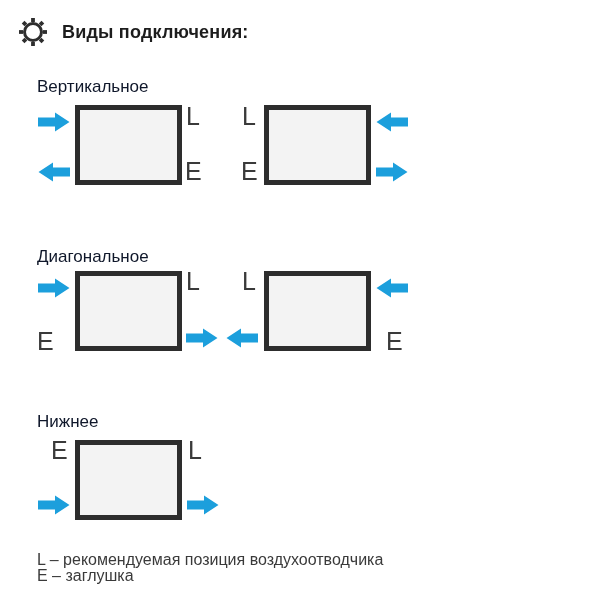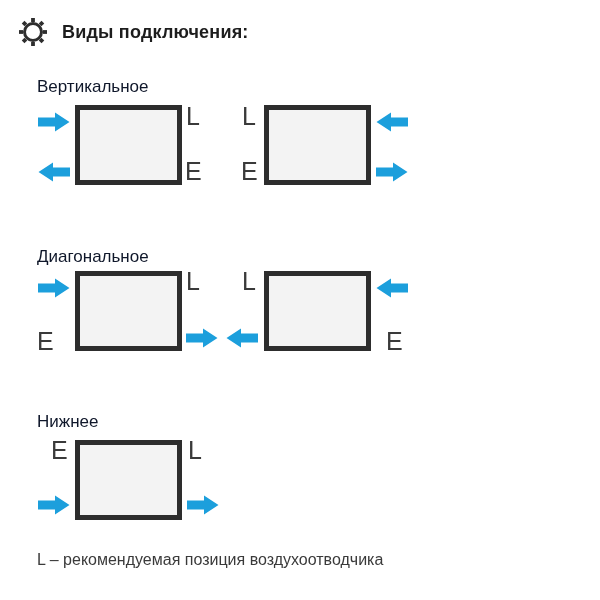--- a/index.html
+++ b/index.html
@@ -109,15 +109,16 @@
   <div class="letter" style="left:188px;top:438px">L</div>
   <svg class="arrow" style="left:38px;top:495px" width="32" height="20" viewBox="0 0 32 20">
     <polygon points="0,5.5 17,5.5 17,0.5 31.5,10 17,19.5 17,14.5 0,14.5" fill="#1c9fdc"></polygon>
   </svg>
   <svg class="arrow" style="left:187px;top:495px" width="32" height="20" viewBox="0 0 32 20">
     <polygon points="0,5.5 17,5.5 17,0.5 31.5,10 17,19.5 17,14.5 0,14.5" fill="#1c9fdc"></polygon>
   </svg>
 
   <div class="legend">
     <div>L – рекомендуемая позиция воздухоотводчика</div>
+    <div>E – заглушка</div>
   </div>
 
 </div>
 
 </body></html>

